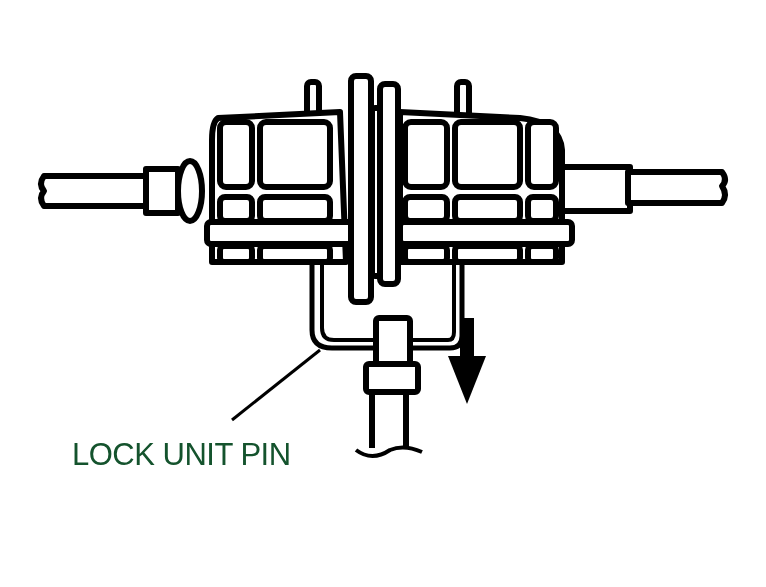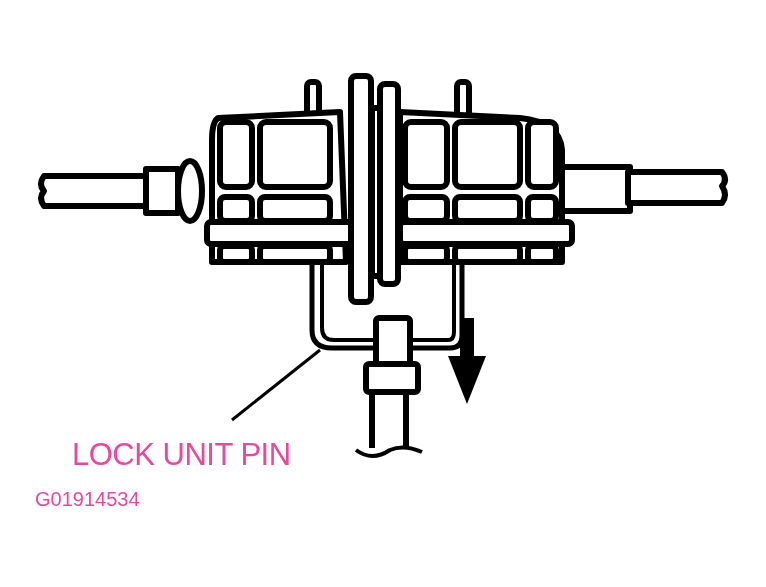--- a/index.html
+++ b/index.html
@@ -1,21 +1,21 @@
 <!DOCTYPE html>
 <html><head>
   <meta charset="utf-8">
   <style>
     html, body { margin: 0; padding: 0; background: #ffffff; }
     body { width: 766px; height: 587px; position: relative; overflow: hidden; }
     #stage { position: absolute; left: 0; top: 0; width: 766px; height: 587px; }
     .label {
       position: absolute;
       font-family: "Liberation Sans", sans-serif;
-      color: #ec4899;
+      color: #14532d;
       white-space: nowrap;
     }
     #callout-label { left: 72px; top: 437px; font-size: 31px; letter-spacing: -0.5px; }
     #figure-id { left: 35px; top: 488px; font-size: 20px; }
   </style>
 </head>
 <body>
 
 <div id="stage">
   <svg width="766" height="587" viewBox="0 0 766 587" xmlns="http://www.w3.org/2000/svg" fill="#fff" stroke="#000" stroke-width="6" stroke-linejoin="round">
@@ -83,14 +83,13 @@
       <path d="M356 450 Q372 462 390 450 Q404 444 422 452" fill="none" stroke-width="4"></path>
     </g>
 
     <g fill="#000">
       <rect x="460" y="318" width="14" height="40" stroke="none"></rect>
       <polygon points="448,356 486,356 467,404" stroke="none"></polygon>
     </g>
   </svg>
 
   <div id="callout-label" class="label">LOCK UNIT PIN</div>
-  <div id="figure-id" class="label">G01914534</div>
 </div>
 
 </body></html>

